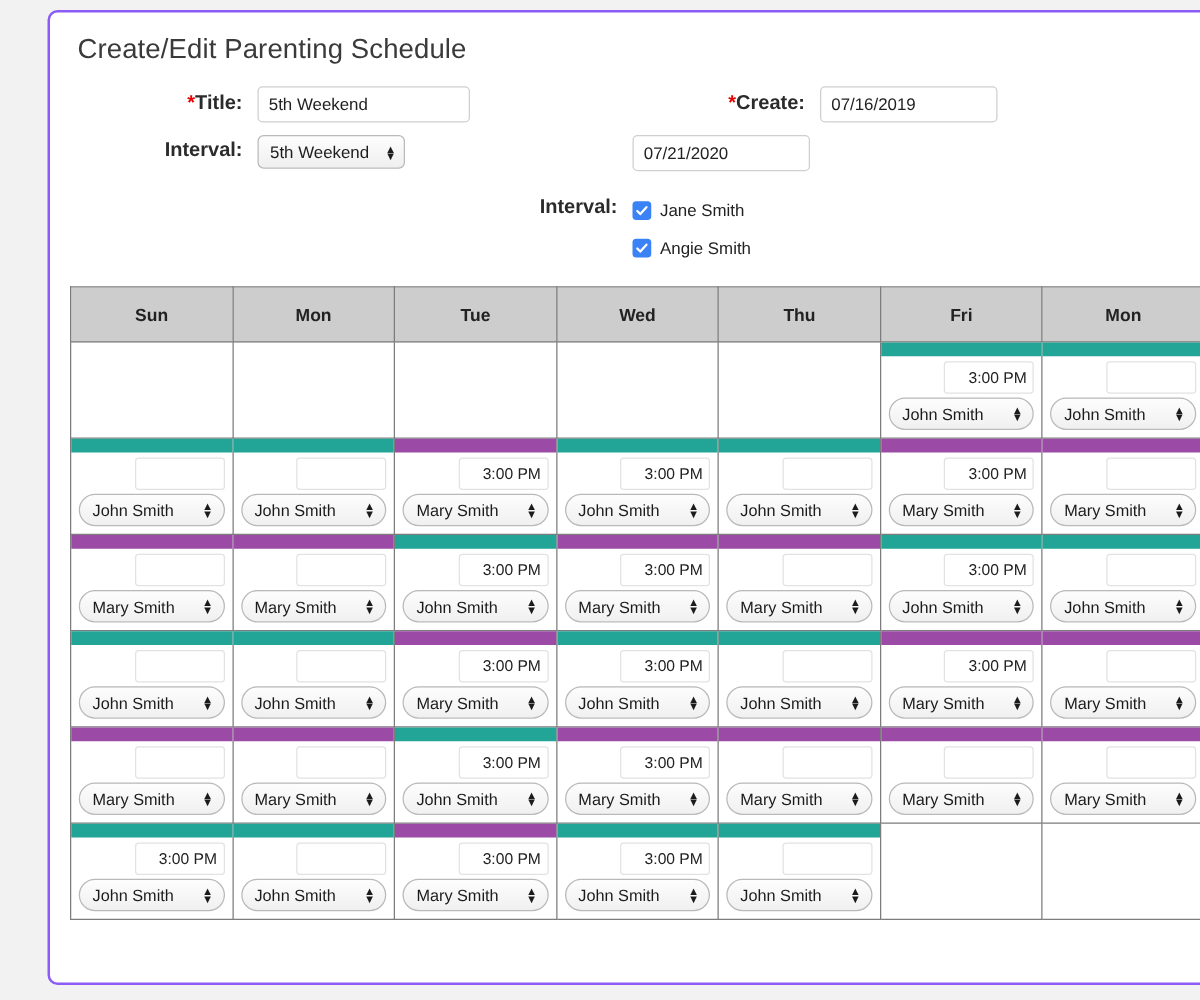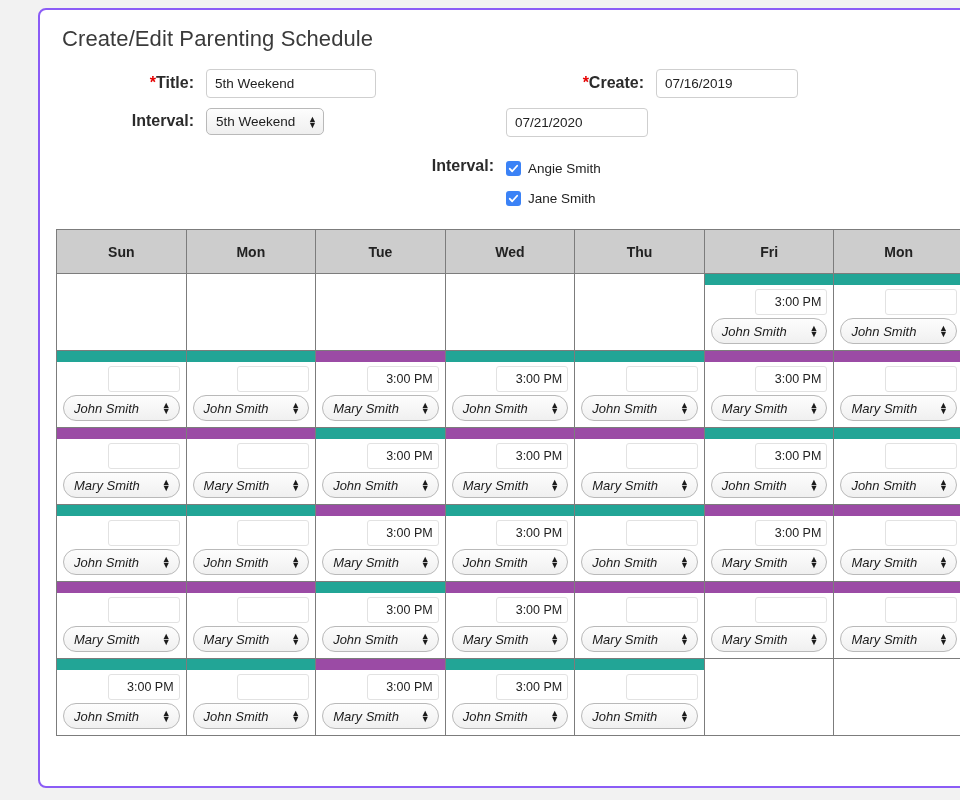--- a/index.html
+++ b/index.html
@@ -136,21 +136,21 @@
     background: #ffffff;
     border: 1px solid #e2e2e2;
     border-radius: 3px;
     font-size: 12.5px;
     color: #222;
     text-align: right;
     padding: 0 5px;
     line-height: 24px;
     font-family: "Liberation Sans", sans-serif;
   }
-  .person-row { padding: 3px 6px 6px 6px; font-style: italic; }
+  .person-row { padding: 3px 6px 6px 6px; }
   .person-select {
     display: flex;
     align-items: center;
     justify-content: space-between;
     width: 100%;
     height: 26px;
     border: 1px solid #b9b9b9;
     border-radius: 13px;
     background: linear-gradient(#fdfdfd, #f0f0f0);
     padding: 0 8px 0 10px;
@@ -223,29 +223,29 @@
       <div class="field-label" style="padding-top:20px;"></div>
       <div class="field-cell"></div>
       <div class="field-label" style="padding-top:20px;">Interval:</div>
       <div class="field-cell" style="padding-top:14px;">
         <div class="child-row">
           <span class="checkbox">
             <svg width="11" height="11" viewBox="0 0 12 12">
                 <path d="M2 6.3 L4.6 9 L10 3" stroke="#ffffff" stroke-width="2" fill="none" stroke-linecap="round" stroke-linejoin="round"></path>
               </svg>
           </span>
-          <span class="child-name">Angie Smith</span>
+          <span class="child-name">Jane Smith</span>
         </div>
         <div class="child-row">
           <span class="checkbox">
             <svg width="11" height="11" viewBox="0 0 12 12">
                 <path d="M2 6.3 L4.6 9 L10 3" stroke="#ffffff" stroke-width="2" fill="none" stroke-linecap="round" stroke-linejoin="round"></path>
               </svg>
           </span>
-          <span class="child-name">Jane Smith</span>
+          <span class="child-name">Angie Smith</span>
         </div>
       </div>
     </div>
 
     <div class="calendar-wrap">
       <table class="cal">
         <thead>
           <tr id="cal-head">
               <th>Sun</th>
               <th>Mon</th>

